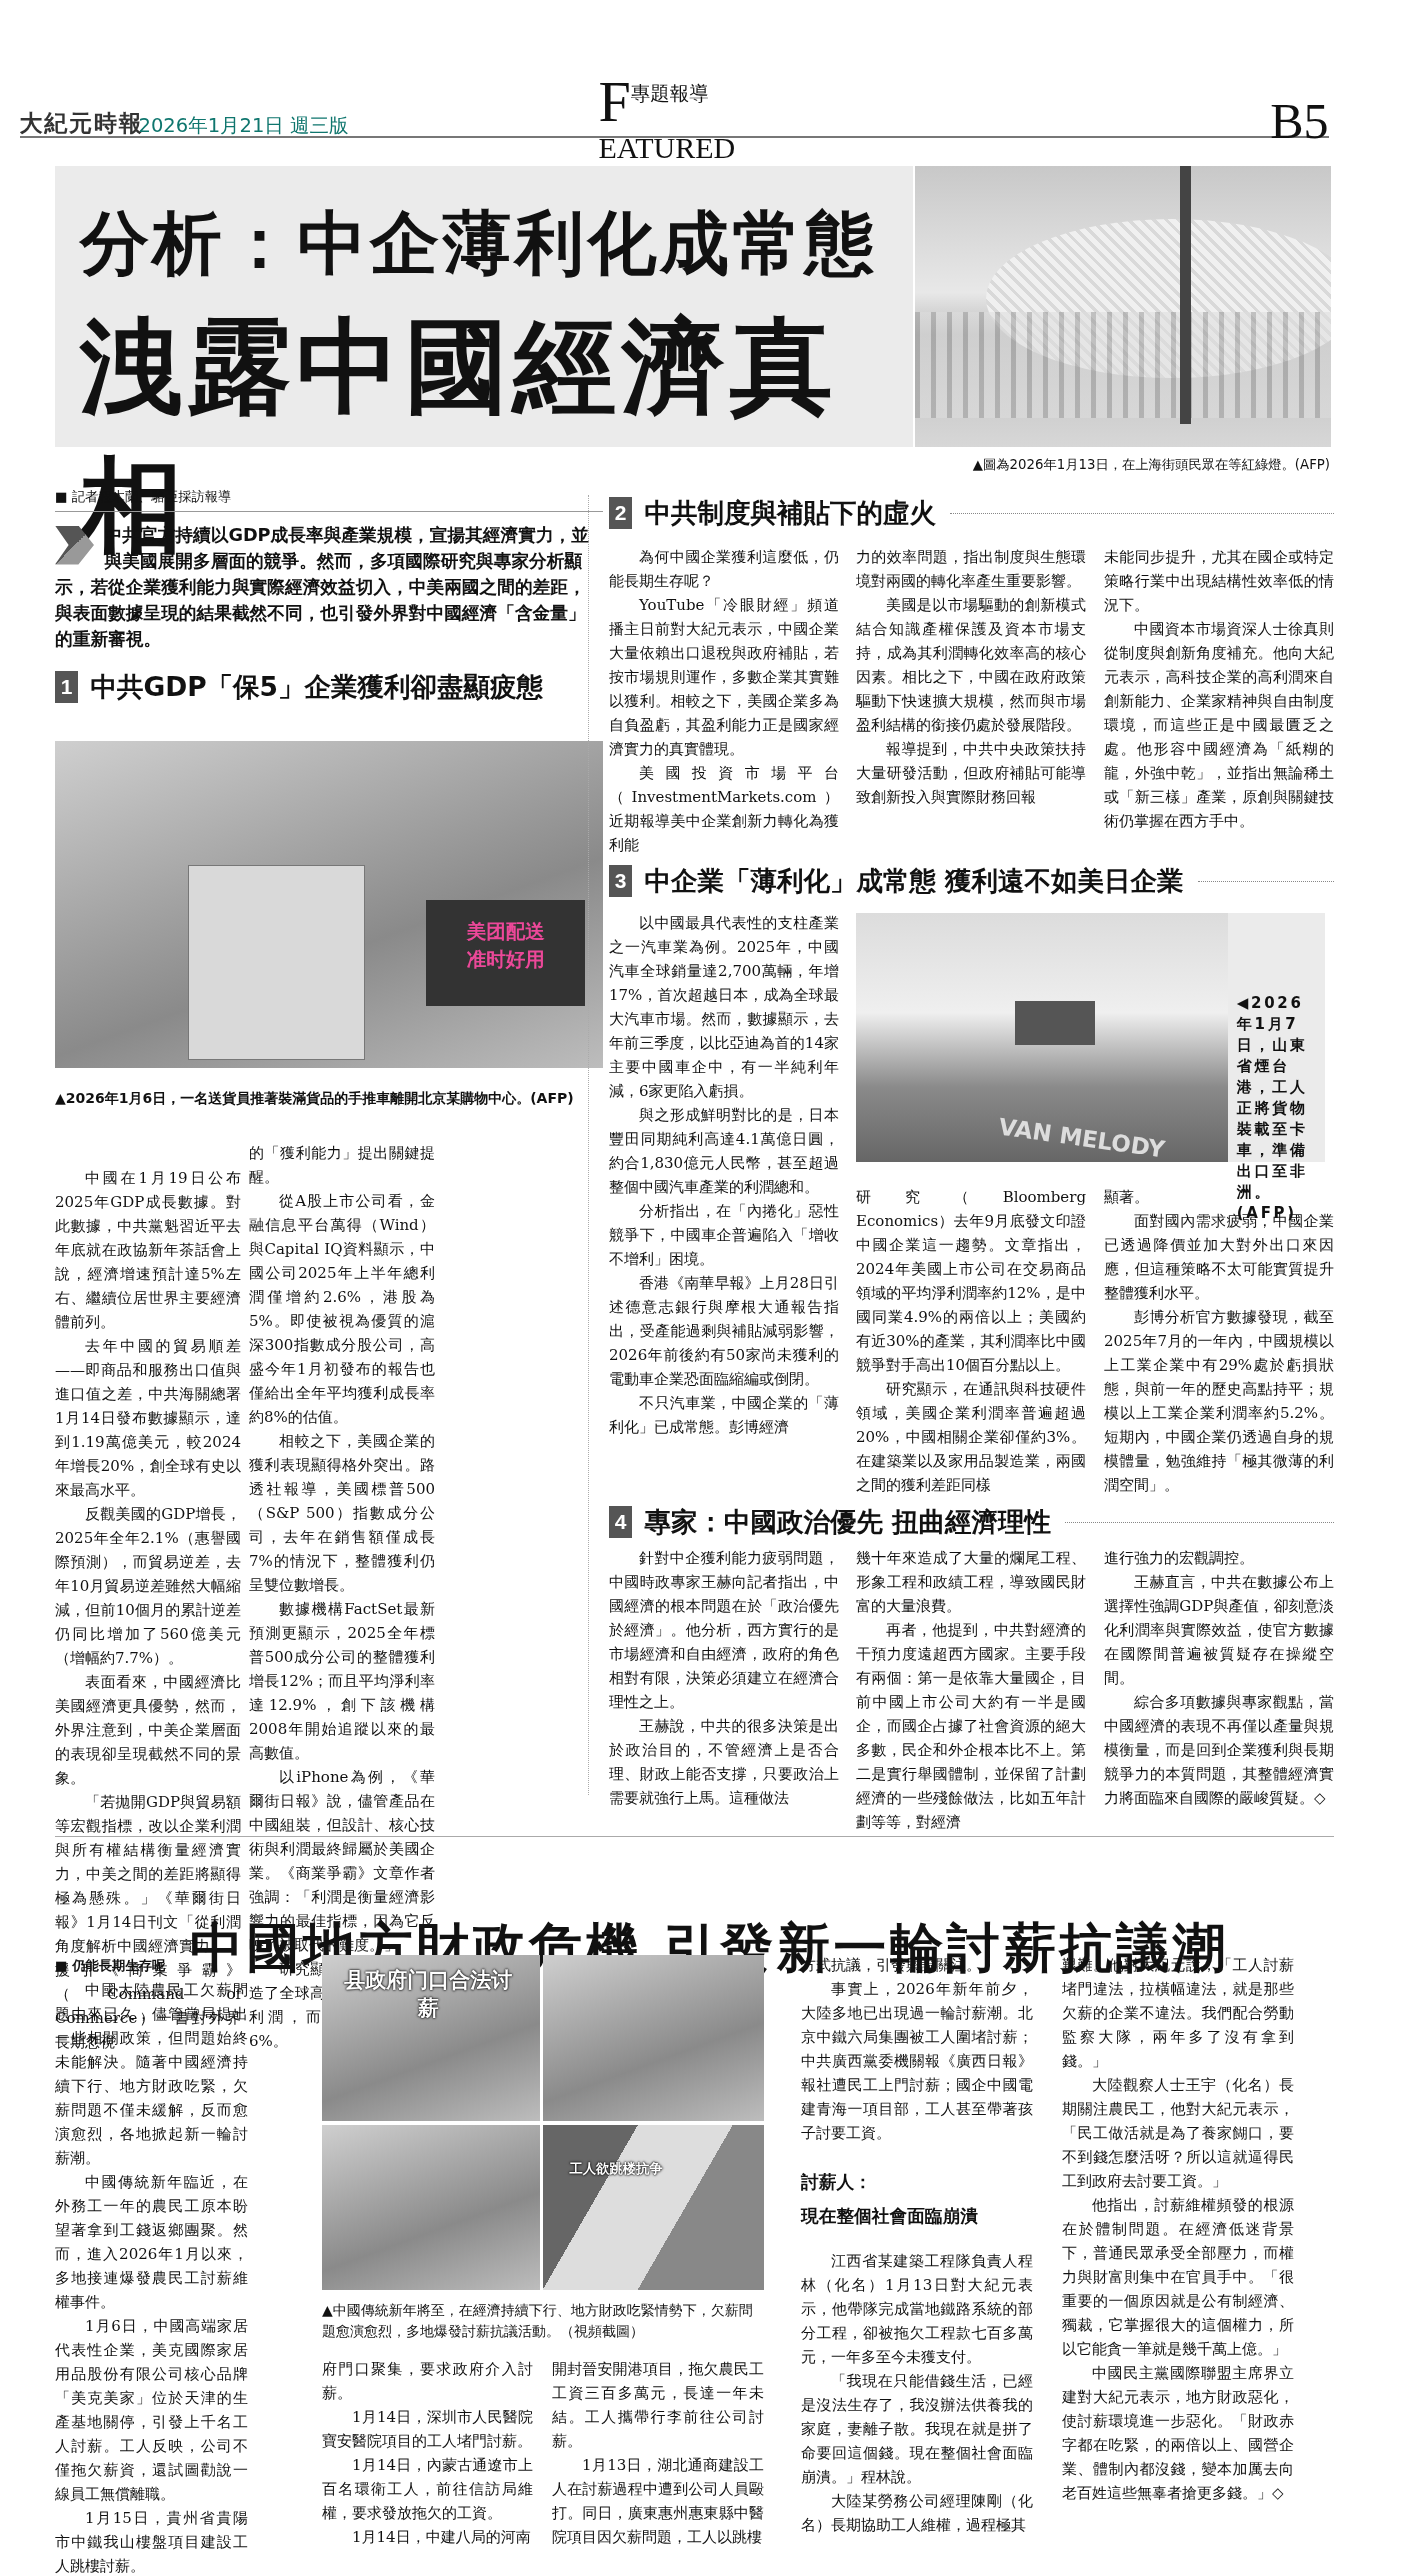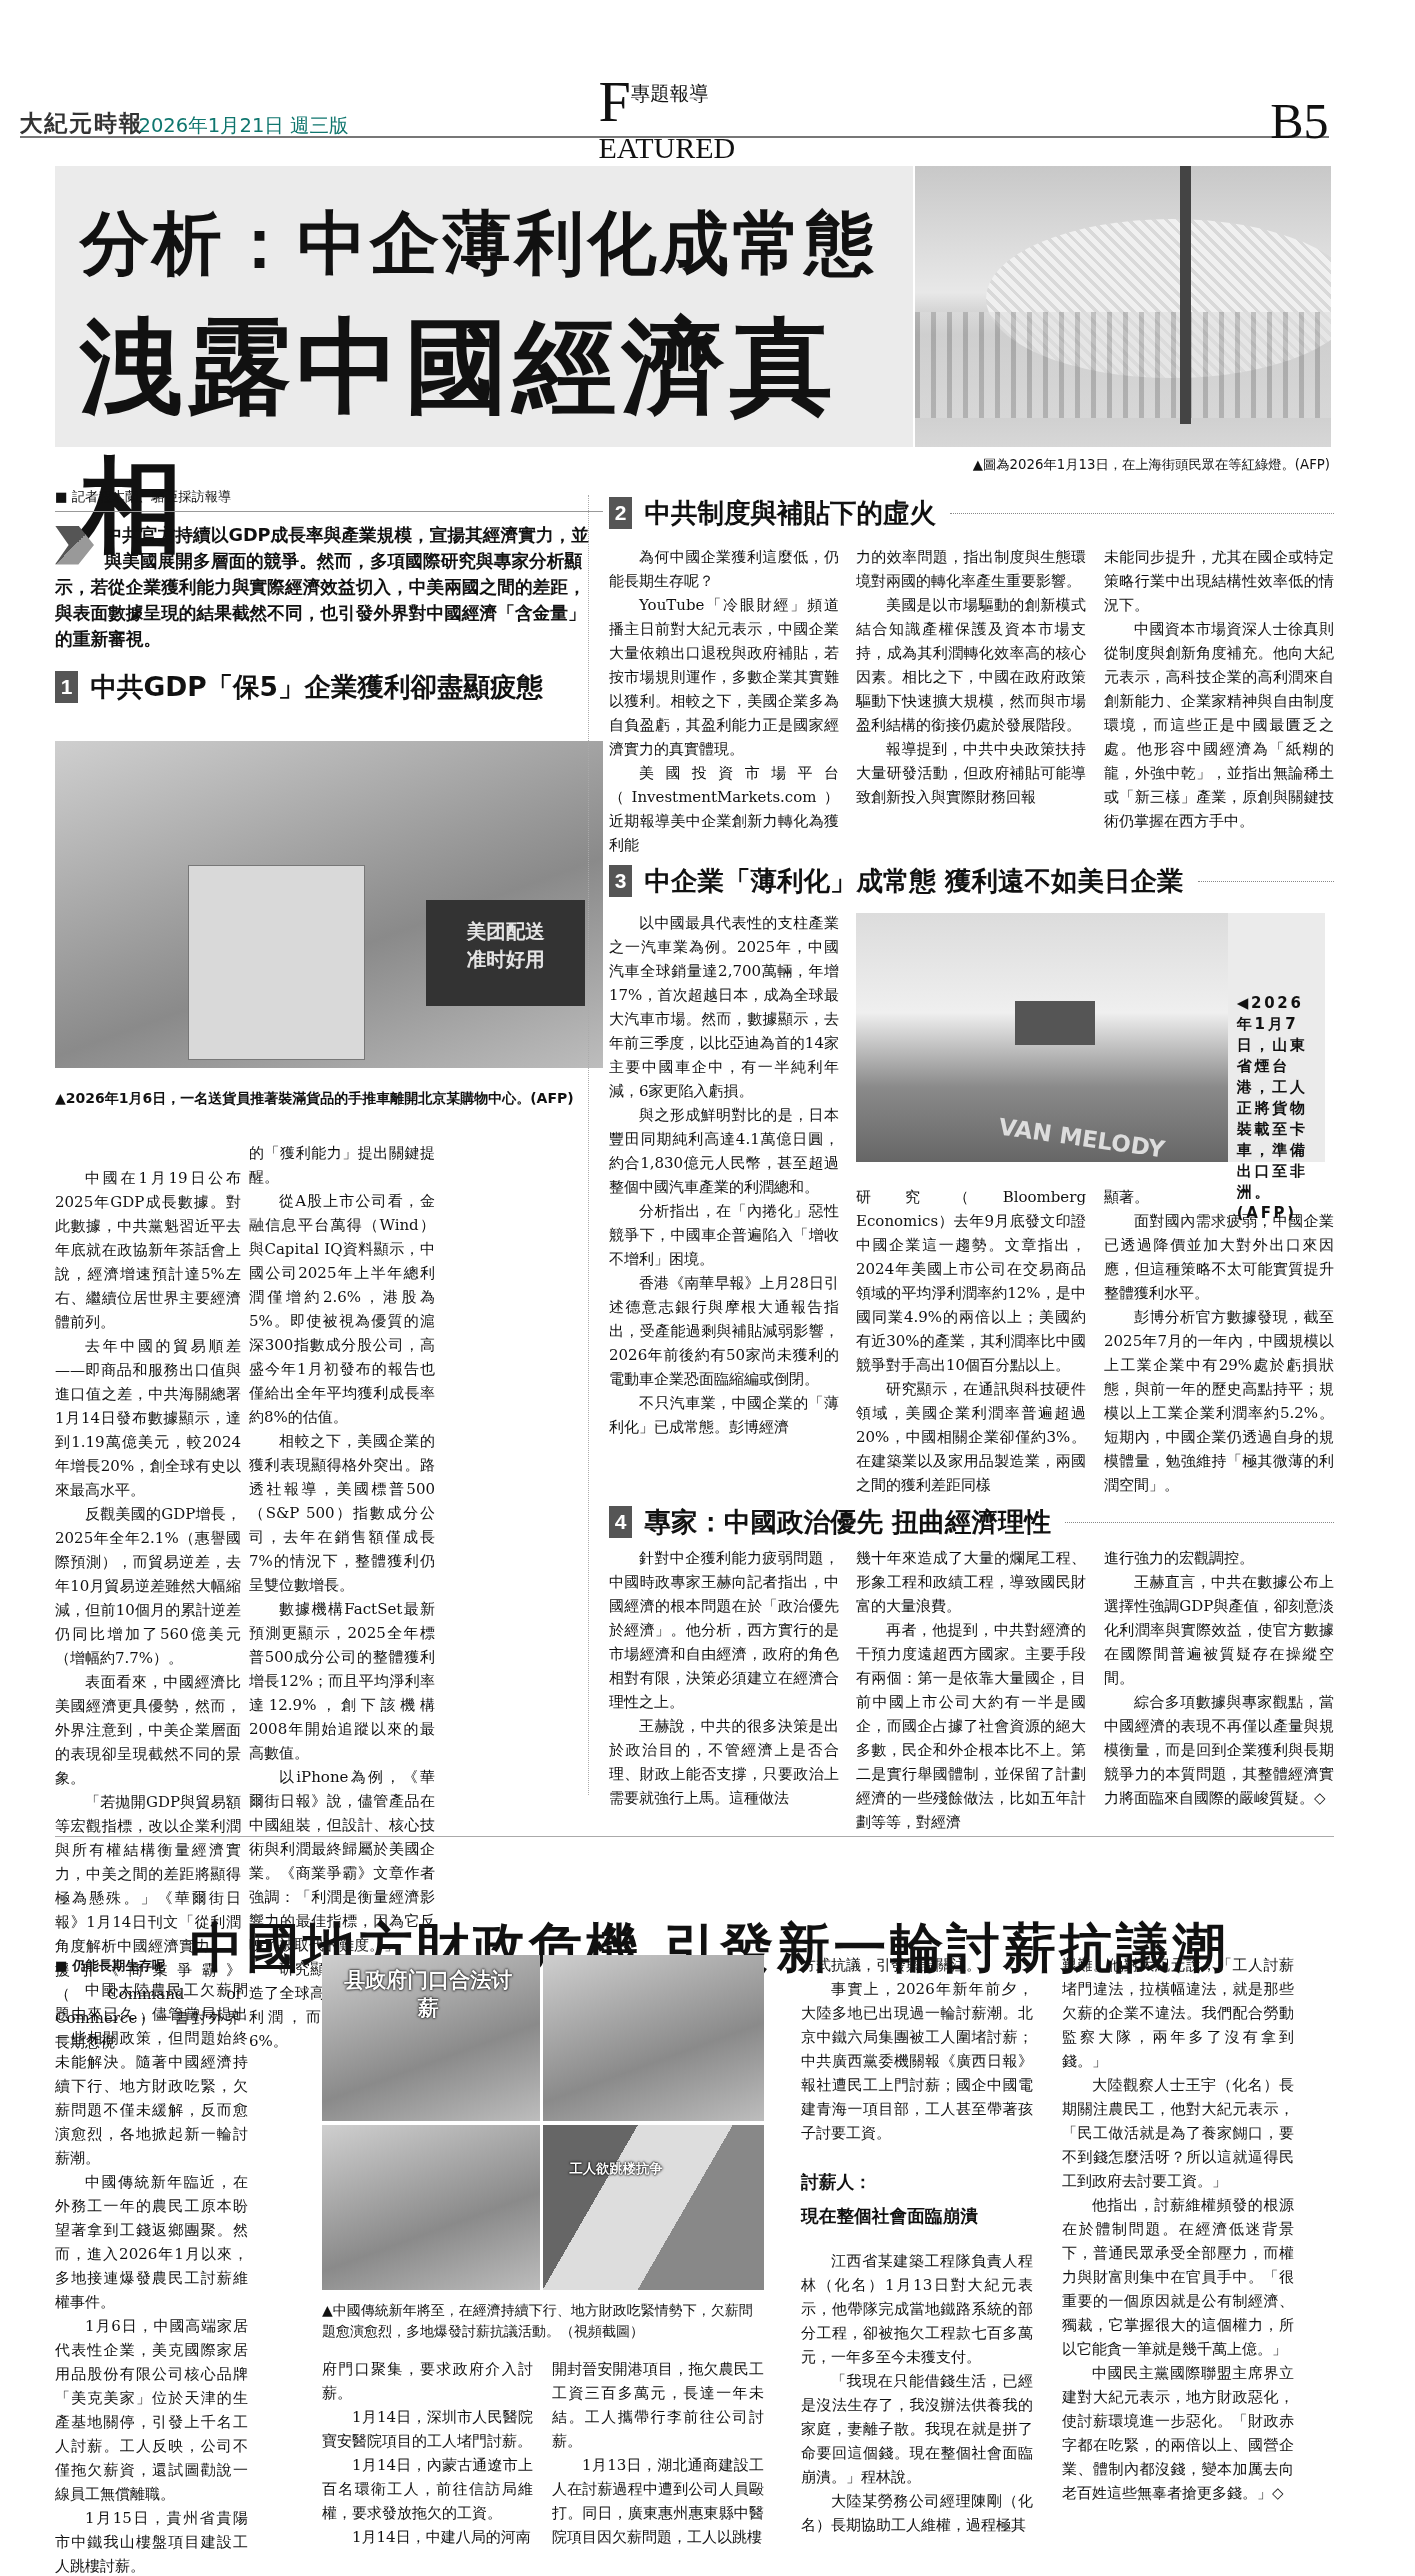--- a/index.html
+++ b/index.html
@@ -68,21 +68,21 @@
 <div class="abs lede sans">
   <span class="lede-mark"></span>
   <span>中共官方持續以GDP成長率與產業規模，宣揚其經濟實力，並與美國展開多層面的競爭。然而，多項國際研究與專家分析顯示，若從企業獲利能力與實際經濟效益切入，中美兩國之間的差距，與表面數據呈現的結果截然不同，也引發外界對中國經濟「含金量」的重新審視。</span>
 </div>
 
 <div class="abs sec-h sans" style="left:55px;top:669px;width:548px;">
   <span class="num">1</span>
   <span>中共GDP「保5」企業獲利卻盡顯疲態</span>
 </div>
 <div class="photo" style="left:55px;top:741px;width:548px;height:327px;">
-  <div style="position:absolute;right:17.7px;top:159px;width:159px;height:106px;background:#333;color:#e5e5e5;font-size:19.5px;font-weight:bold;text-align:center;padding-top:17.7px;line-height:28px;" class="sans">
+  <div style="position:absolute;right:17.7px;top:159px;width:159px;height:106px;background:#333;color:#ec4899;font-size:19.5px;font-weight:bold;text-align:center;padding-top:17.7px;line-height:28px;" class="sans">
     <div>美团配送</div>
     <div>准时好用</div>
   </div>
   <div style="position:absolute;left:133px;top:124px;width:177px;height:195px;background:#d9d9d9;border:1.8px solid #777;"></div>
 </div>
 <div class="abs cap sans" style="left:55px;top:1088px;width:548px;">▲2026年1月6日，一名送貨員推著裝滿貨品的手推車離開北京某購物中心。(AFP)</div>
 
 <div class="col body" style="left:55px;top:1166px;width:186px;">
   <p>中國在1月19日公布2025年GDP成長數據。對此數據，中共黨魁習近平去年底就在政協新年茶話會上說，經濟增速預計達5%左右、繼續位居世界主要經濟體前列。</p>
   <p>去年中國的貿易順差——即商品和服務出口值與進口值之差，中共海關總署1月14日發布數據顯示，達到1.19萬億美元，較2024年增長20%，創全球有史以來最高水平。</p>

